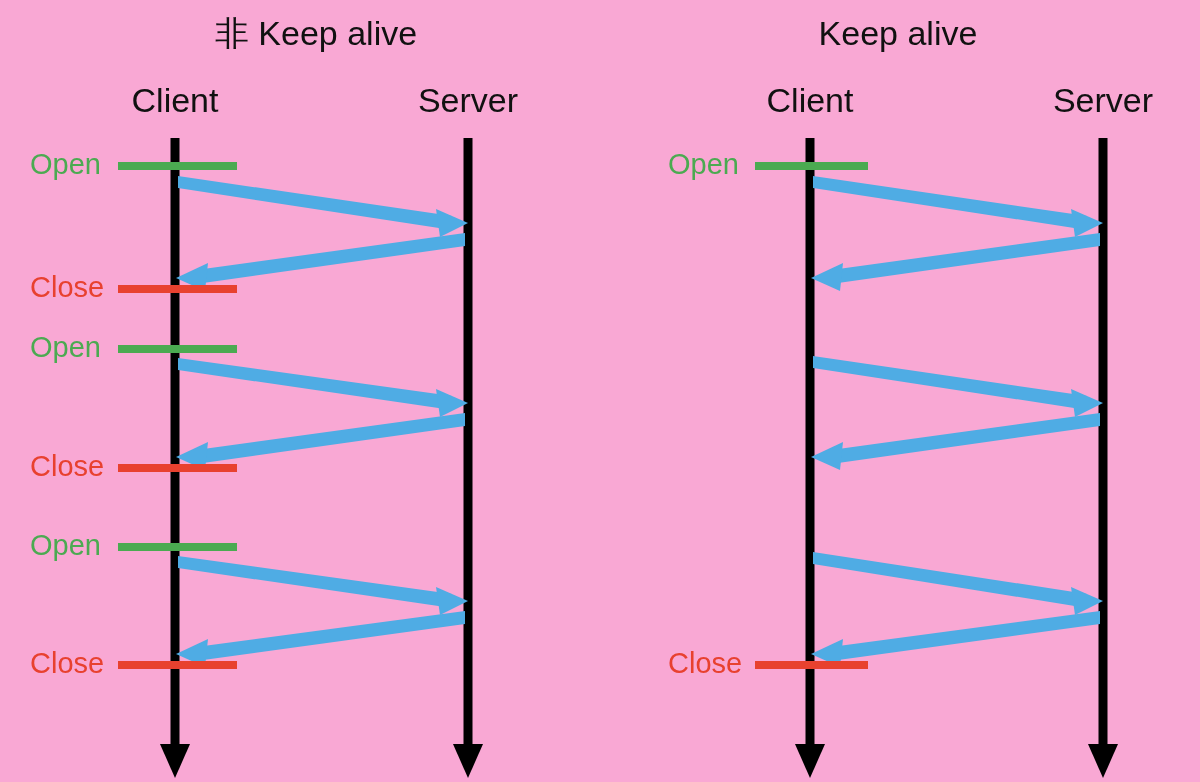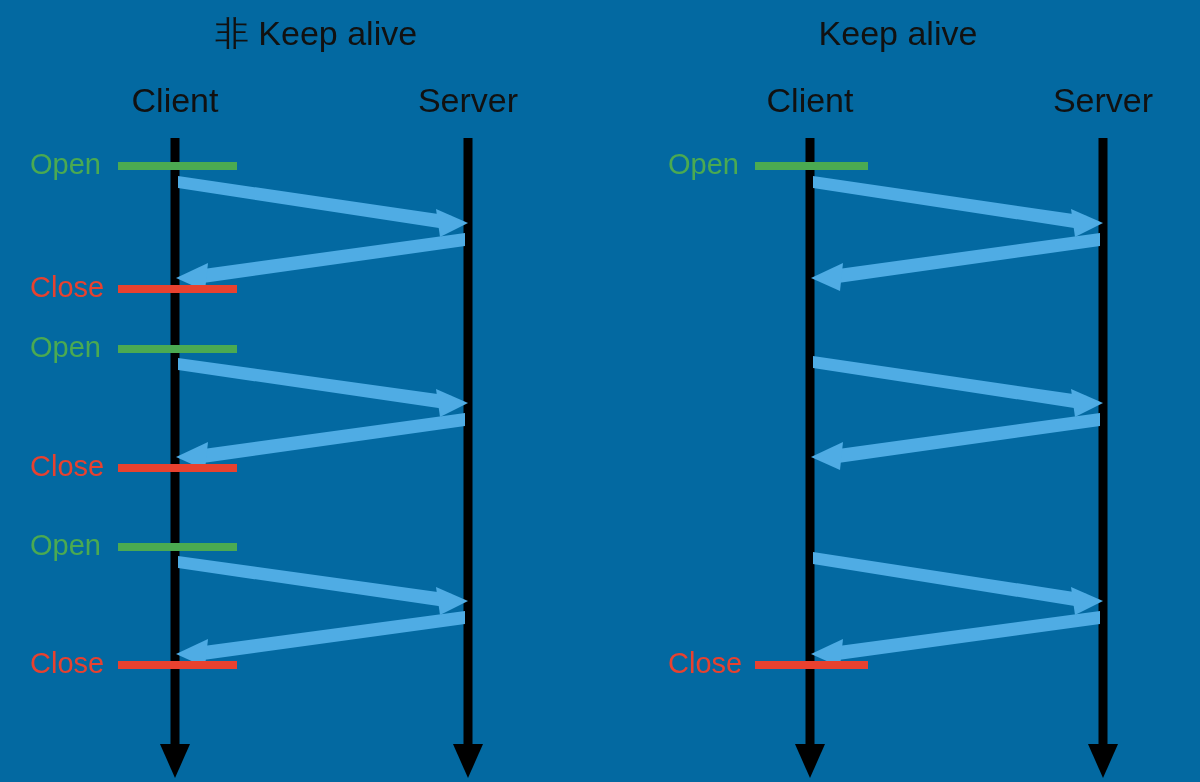--- a/index.html
+++ b/index.html
@@ -10,21 +10,21 @@
   body {
     width: 1200px;
     height: 782px;
     font-family: "Liberation Sans", sans-serif;
     overflow: hidden;
   }
   #stage {
     position: relative;
     width: 1200px;
     height: 782px;
-    background: #0369a1;
+    background: #f9a8d4;
   }
   svg.canvas {
     position: absolute;
     top: 0;
     left: 0;
     width: 1200px;
     height: 782px;
     display: block;
   }
   .diagram-title {

